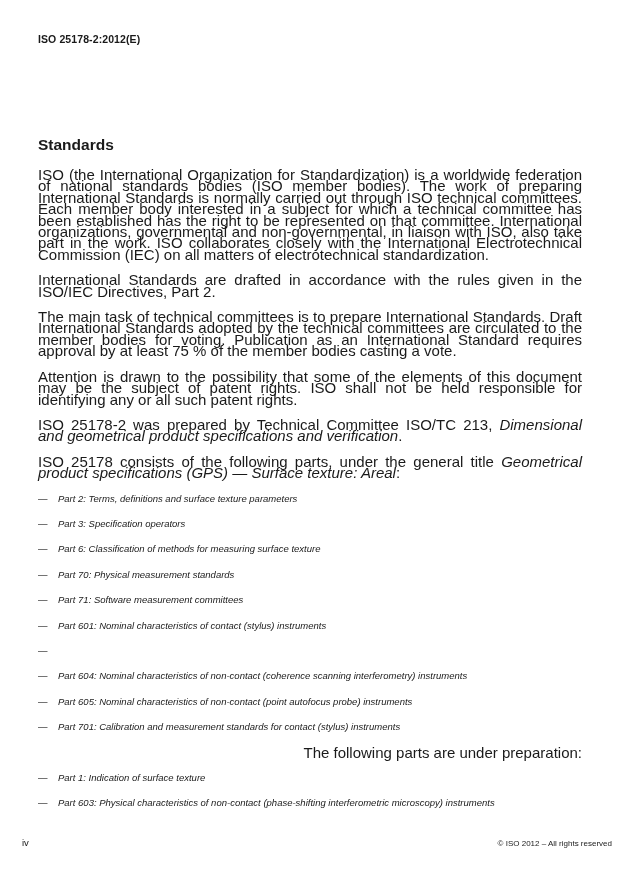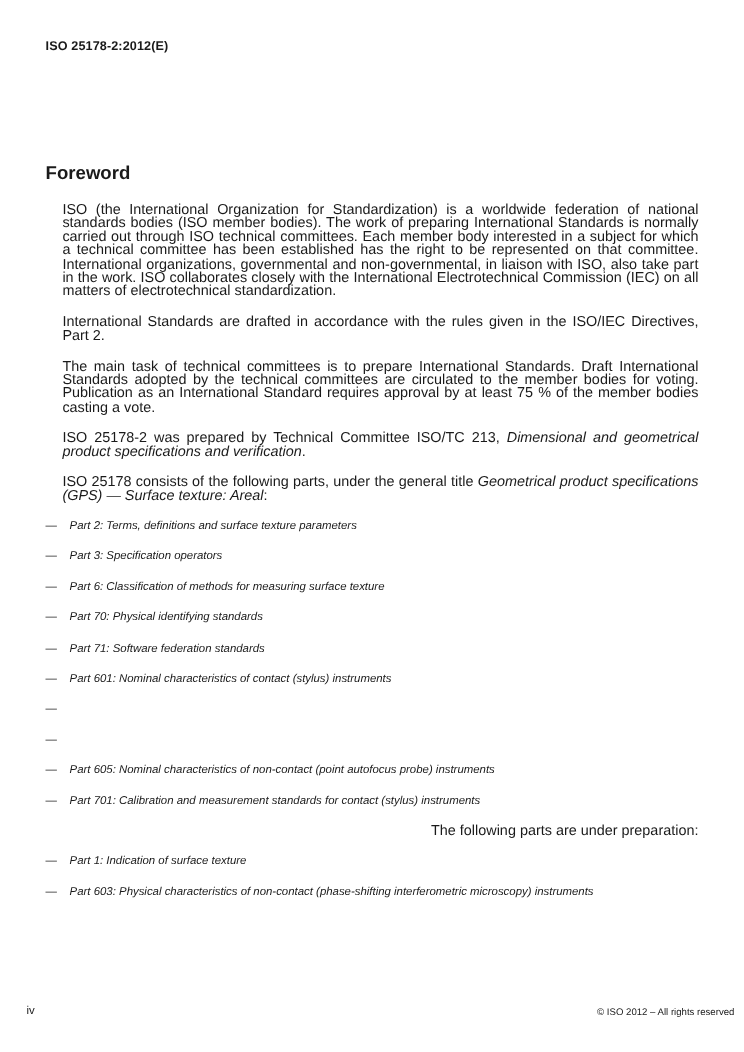--- a/index.html
+++ b/index.html
@@ -28,24 +28,24 @@
     left: 38px;
     width: 544px;
   }
   .content h1 {
     font-size: 15.5px;
     font-weight: bold;
     margin: 0 0 15px 0;
     line-height: 18px;
   }
   .content p {
-    font-size: 12px;
+    font-size: 15px;
     line-height: 11.4px;
     text-align: justify;
-    margin: 0 0 14px 14px;
+    margin: 0 0 14px 0;
   }
   .content p.no-justify { text-align: right; }
   .list-item {
     display: flex;
     font-size: 9.5px;
     line-height: 11.4px;
     margin: 0 0 14px 0;
   }
   .list-item .dash {
     width: 20px;
@@ -68,62 +68,64 @@
   }
 </style>
 </head>
 <body>
 
 <div class="page">
 
   <div class="doc-header">ISO 25178-2:2012(E)</div>
 
   <div class="content">
-    <h1>Foreword</h1>
+    <h1>Standards</h1>
 
     <p>ISO (the International Organization for Standardization) is a worldwide federation of national standards bodies (ISO member bodies). The work of preparing International Standards is normally carried out through ISO technical committees. Each member body interested in a subject for which a technical committee has been established has the right to be represented on that committee. International organizations, governmental and non-governmental, in liaison with ISO, also take part in the work. ISO collaborates closely with the International Electrotechnical Commission (IEC) on all matters of electrotechnical standardization.</p>
 
     <p>International Standards are drafted in accordance with the rules given in the ISO/IEC Directives, Part 2.</p>
 
     <p>The main task of technical committees is to prepare International Standards. Draft International Standards adopted by the technical committees are circulated to the member bodies for voting. Publication as an International Standard requires approval by at least 75 % of the member bodies casting a vote.</p>
 
+    <p>Attention is drawn to the possibility that some of the elements of this document may be the subject of patent rights. ISO shall not be held responsible for identifying any or all such patent rights.</p>
 
     <p><span>ISO 25178-2 was prepared by Technical Committee ISO/TC 213, </span><span class="italic">Dimensional and geometrical product specifications and verification</span><span>.</span></p>
 
     <p><span>ISO 25178 consists of the following parts, under the general title </span><span class="italic">Geometrical product specifications (GPS) — Surface texture: Areal</span><span>:</span></p>
 
     <div class="list-item">
       <span class="dash">—</span>
       <span class="li-text">Part 2: Terms, definitions and surface texture parameters</span>
     </div>
     <div class="list-item">
       <span class="dash">—</span>
       <span class="li-text">Part 3: Specification operators</span>
     </div>
     <div class="list-item">
       <span class="dash">—</span>
       <span class="li-text">Part 6: Classification of methods for measuring surface texture</span>
     </div>
     <div class="list-item">
       <span class="dash">—</span>
-      <span class="li-text">Part 70: Physical identifying standards</span>
+      <span class="li-text">Part 70: Physical measurement standards</span>
     </div>
     <div class="list-item">
       <span class="dash">—</span>
-      <span class="li-text">Part 71: Software federation standards</span>
+      <span class="li-text">Part 71: Software measurement committees</span>
     </div>
     <div class="list-item">
       <span class="dash">—</span>
       <span class="li-text">Part 601: Nominal characteristics of contact (stylus) instruments</span>
     </div>
     <div class="list-item">
       <span class="dash">—</span>
     </div>
     <div class="list-item">
       <span class="dash">—</span>
+      <span class="li-text">Part 604: Nominal characteristics of non-contact (coherence scanning interferometry) instruments</span>
     </div>
     <div class="list-item">
       <span class="dash">—</span>
       <span class="li-text">Part 605: Nominal characteristics of non-contact (point autofocus probe) instruments</span>
     </div>
     <div class="list-item">
       <span class="dash">—</span>
       <span class="li-text">Part 701: Calibration and measurement standards for contact (stylus) instruments</span>
     </div>
 

